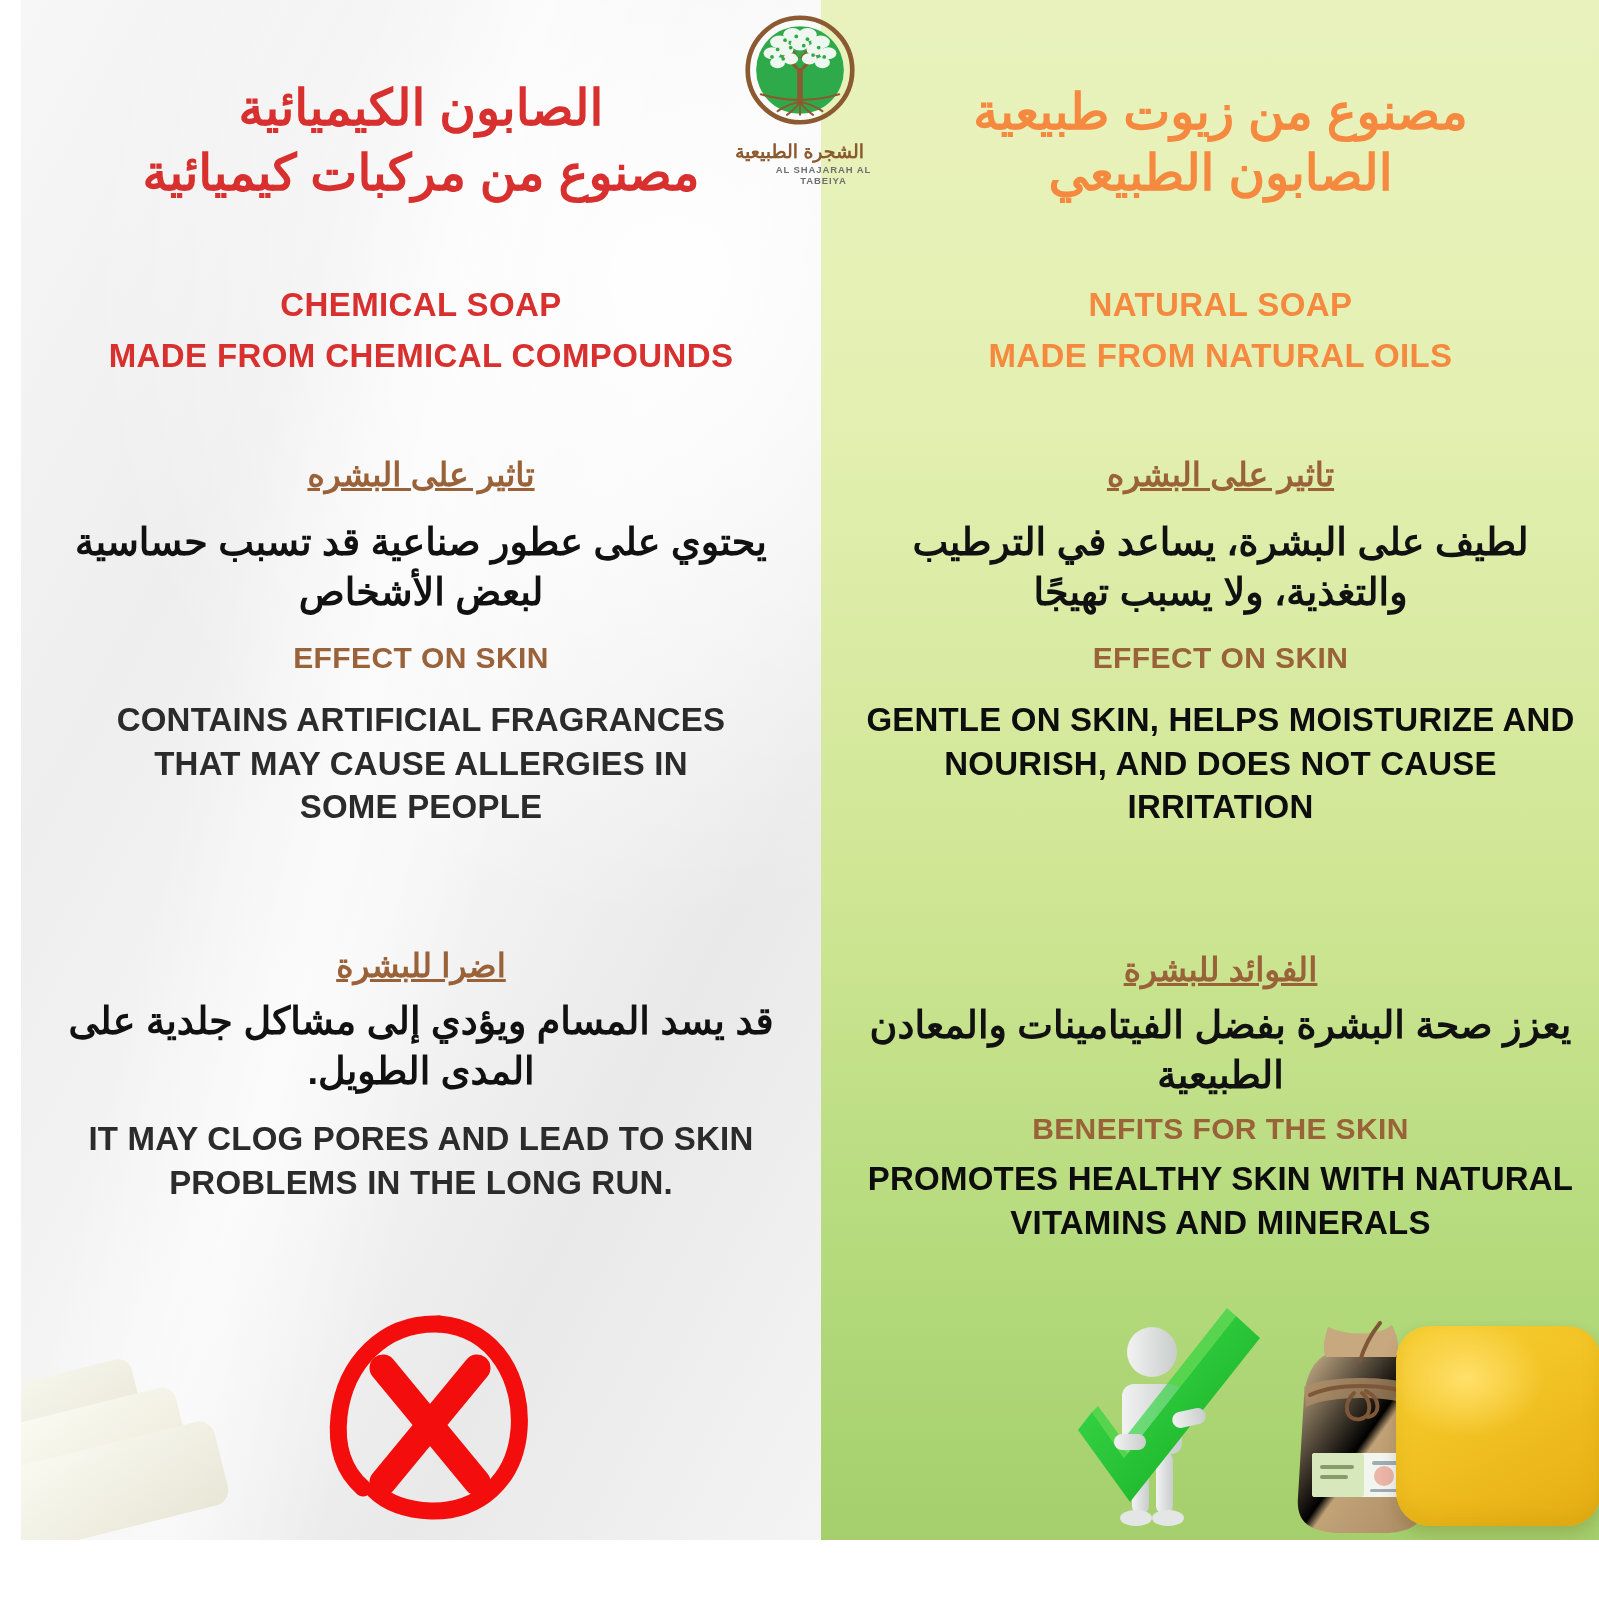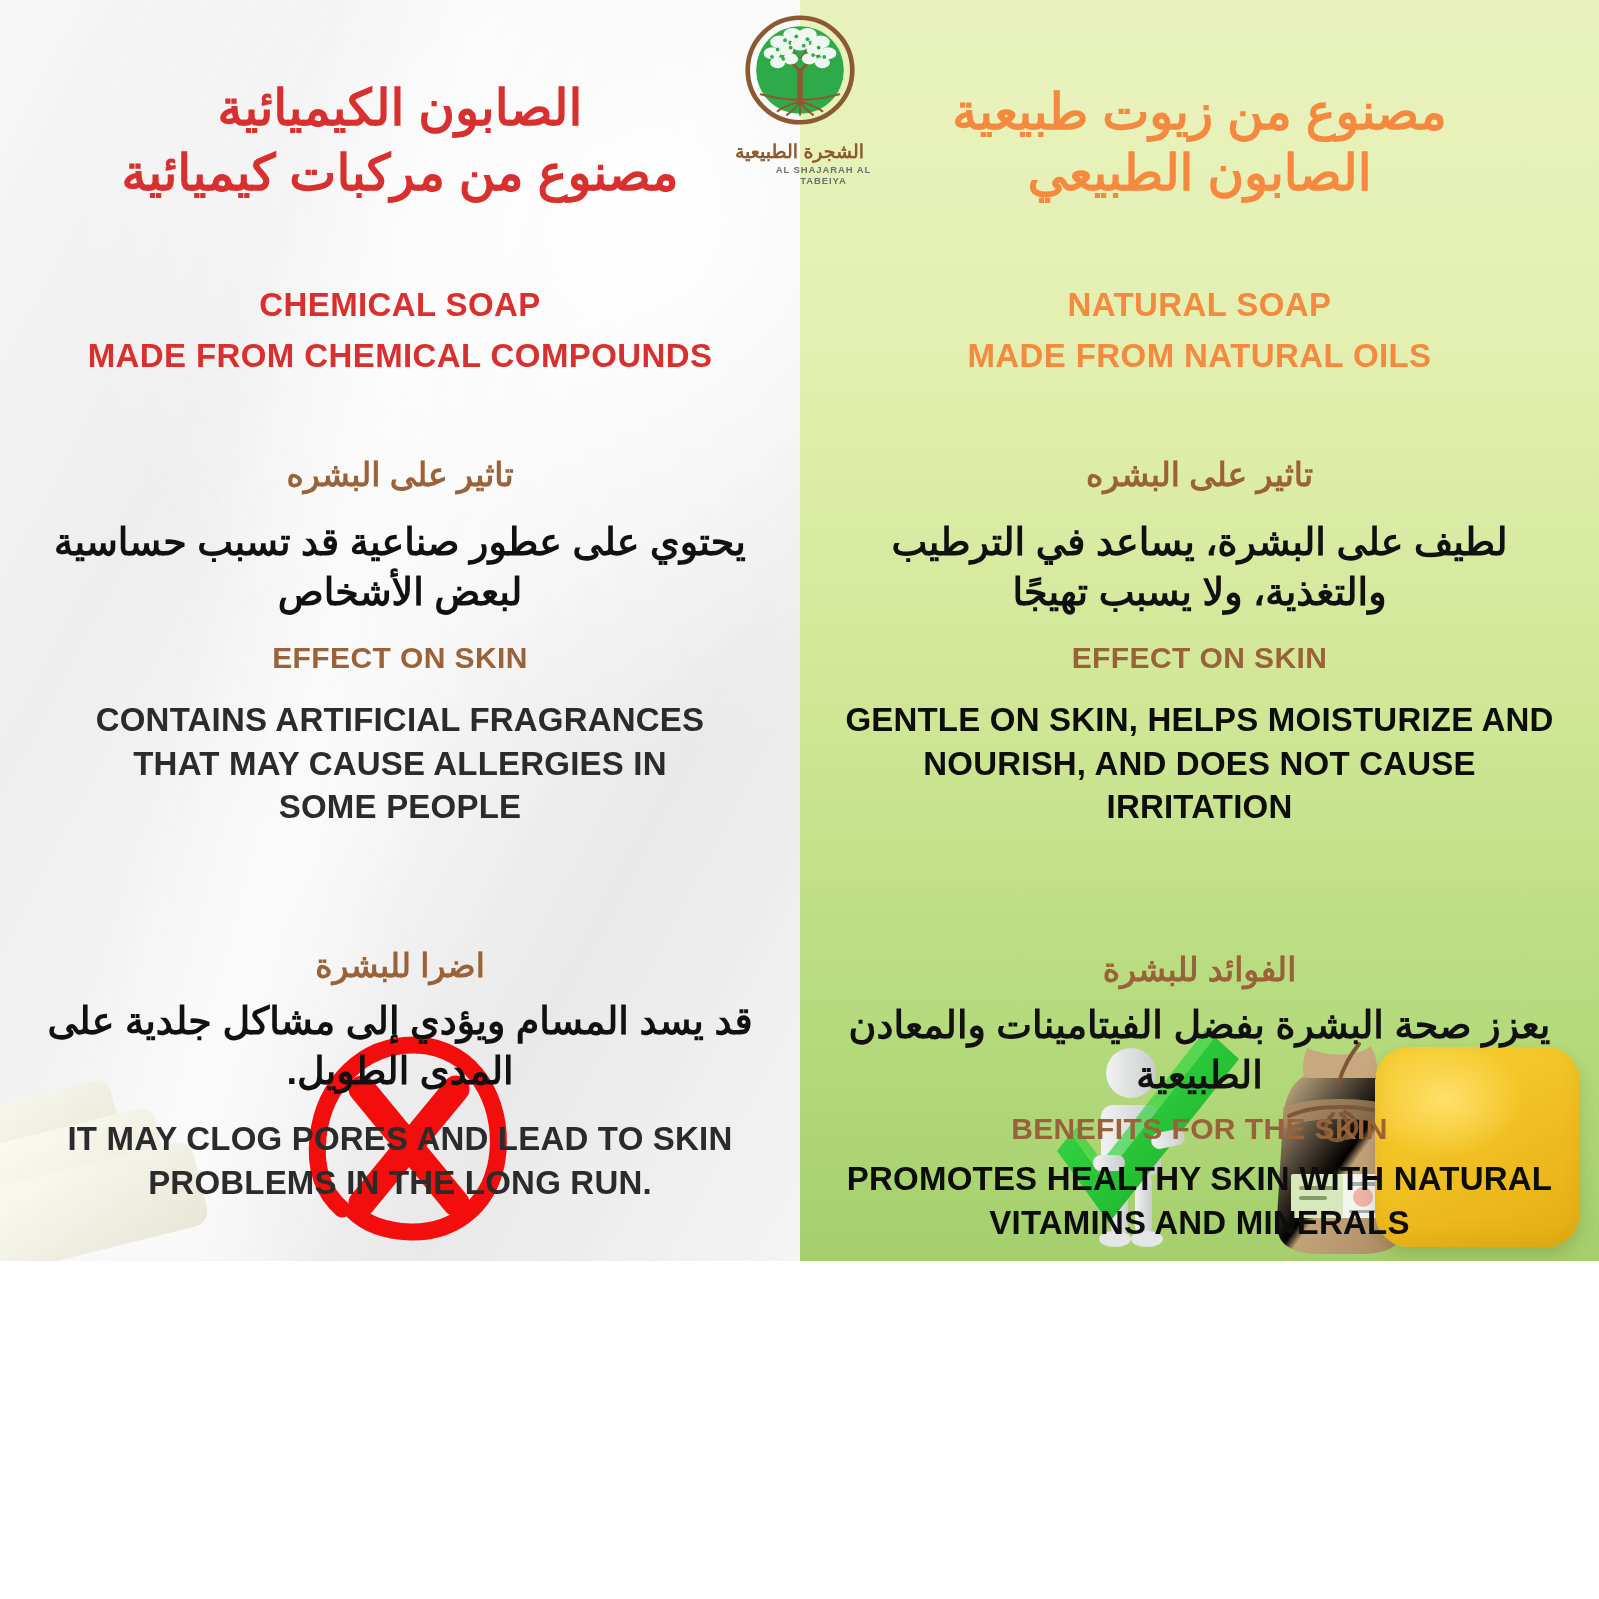--- a/index.html
+++ b/index.html
@@ -8,21 +8,21 @@
     font-family:"Liberation Sans", sans-serif;
     background:#ffffff;
   }
   #poster {
     position:relative;
     width:1599px; height:1599px;
     overflow:hidden;
   }
 
   
-  .panel { position:absolute; top:0; height:1261px; overflow:hidden; }
+  .panel { position:absolute; top:0; height:1540px; overflow:hidden;margin-left:21px; }
   #left-panel  { left:0;   width:800px;
     background:
       radial-gradient(120% 70% at 80% 18%, rgba(255,255,255,.95) 0%, rgba(244,244,244,0) 60%),
       linear-gradient(118deg, #f7f7f7 0%, #eeeeee 28%, #f6f6f6 52%, #e9e9e9 74%, #f4f4f4 100%);
   }
   #right-panel { left:800px; width:799px;
     background:linear-gradient(180deg, #e9f2bd 0%, #e4f0b2 26%, #cfe694 58%, #b4da7c 82%, #a4cf6c 100%);
   }
   .sheen {
     position:absolute; inset:0;
@@ -53,21 +53,21 @@
   .ar-h1 {
     direction:rtl; font-weight:bold; line-height:1.22;
     font-size:50px; letter-spacing:0;
   }
   .en-h1 {
     font-weight:bold; font-size:33px; letter-spacing:.4px;
     line-height:1.22; text-transform:uppercase;
   }
   .sec-h-ar {
     direction:rtl; font-weight:bold; font-size:33px;
-    color:#9a6239; line-height:1.2;
+    color:#9a6239; line-height:1.2;text-decoration:underline;
   }
   .sec-h-en {
     font-weight:bold; font-size:30px; color:#9a6239;
     letter-spacing:.4px; line-height:1.2; text-transform:uppercase;
   }
   .body-ar {
     direction:rtl; font-weight:bold; font-size:38px;
     color:#111111; line-height:1.33;
   }
   .body-en {

